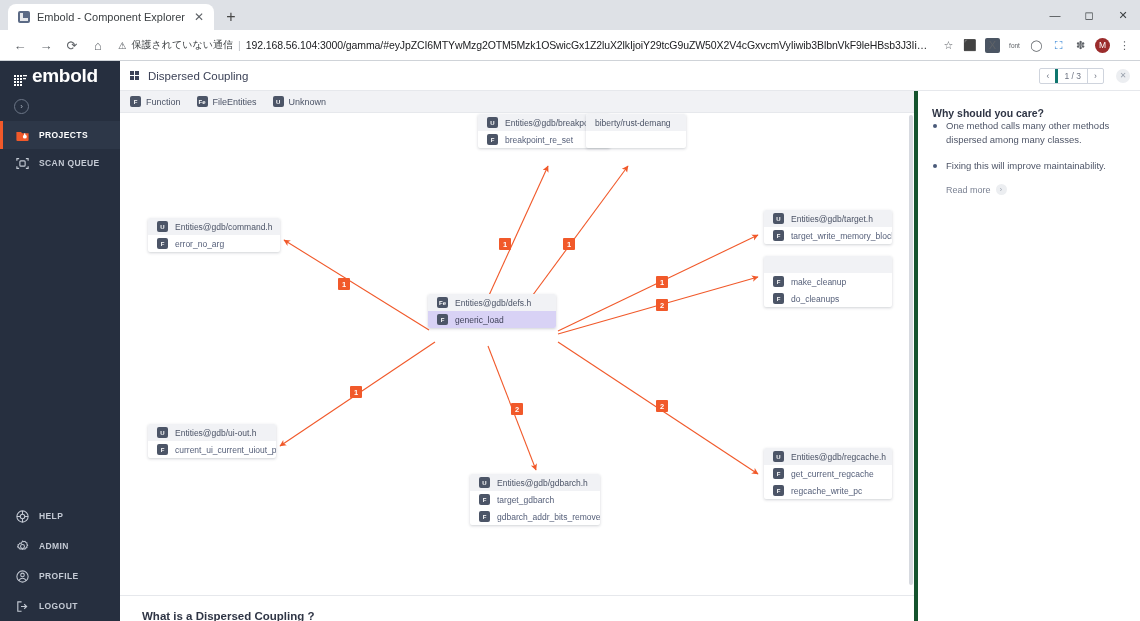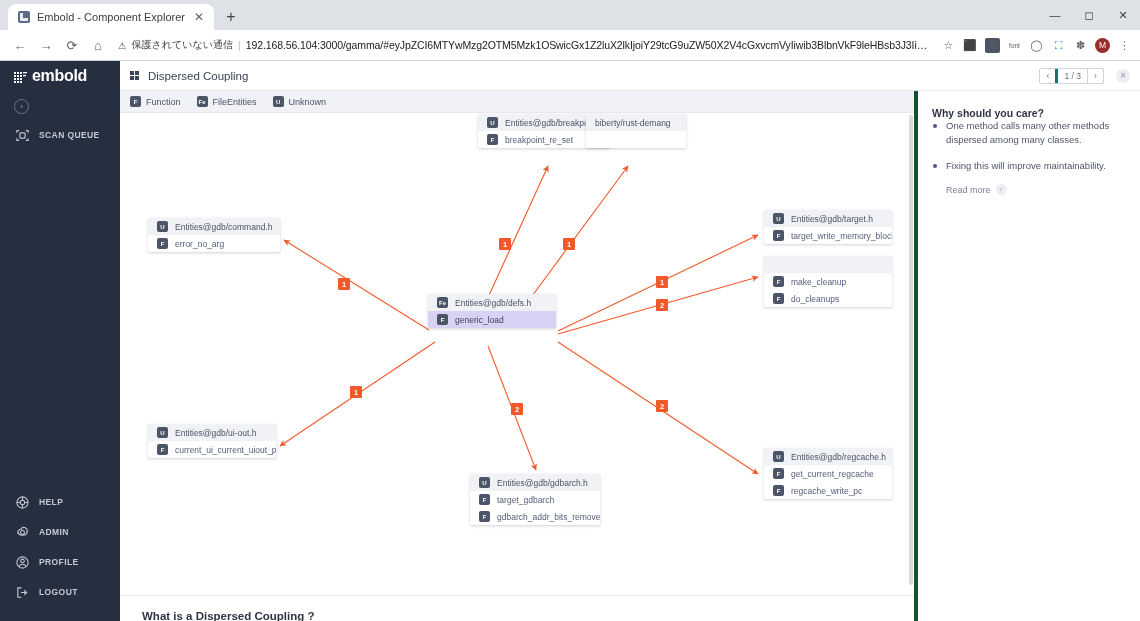--- a/index.html
+++ b/index.html
@@ -89,21 +89,21 @@
   
   #app { position: absolute; left: 0; top: 61px; width: 1140px; height: 560px; background: #fff; display: flex; }
 
   
   #sidebar {
     width: 120px; background: #262f3f; color: #c9ced8; flex: none;
     display: flex; flex-direction: column; position: relative;
   }
   #logo {
     height: 30px; display: flex; align-items: center; gap: 4px;
-    padding-left: 14px; color: #fff; font-size: 16px; font-weight: bold;
+    padding-left: 14px; color: #fff; font-size: 19px; font-weight: bold;
     letter-spacing: -0.3px;
   }
   #logo-mark {
     width: 14px; height: 12px; flex: none; position: relative;
   }
   #collapse-row { height: 30px; display: flex; align-items: center; padding-left: 14px; }
   #collapse-btn {
     width: 15px; height: 15px; border-radius: 50%; border: 1px solid #6c7687;
     color: #aeb6c3; font-size: 8px; display: flex; align-items: center;
     justify-content: center;
@@ -112,21 +112,21 @@
     height: 28px; display: flex; align-items: center; gap: 9px;
     padding-left: 14px; font-size: 8.5px; font-weight: bold;
     letter-spacing: 0.4px; color: #c4cad4; position: relative;
   }
   .navitem.active { background: #2d3748; color: #fff; }
   .navitem.active::before {
     content: ""; position: absolute; left: 0; top: 0; bottom: 0; width: 3px;
     background: #f1592a;
   }
   .navitem .nico { width: 16px; height: 16px; flex: none; display: flex; align-items:center; justify-content:center; }
-  #nav-bottom { margin-top: auto; padding-bottom: 14px; }
+  #nav-bottom { margin-top: auto; }
   #nav-bottom .navitem { height: 30px; }
 
   
   #center { flex: 1; display: flex; flex-direction: column; min-width: 0; position: relative; }
   #titlebar {
     height: 30px; background: #fff; border-bottom: 1px solid #e6e8ec;
     display: flex; align-items: center; padding: 0 10px; gap: 9px;
   }
   #grid-icon {
     width: 9px; height: 9px; flex: none;
@@ -287,20 +287,30 @@
             </g>
           </svg>
         </span>
         <span>embold</span>
       </div>
 
       <div id="collapse-row">
         <div id="collapse-btn">›</div>
       </div>
 
+      <div class="navitem active">
+        <span class="nico">
+          <svg width="15" height="15" viewBox="0 0 16 16">
+            <path d="M1.5 4.2h5l1 1.4h7v7.2a1 1 0 0 1-1 1H2.5a1 1 0 0 1-1-1z" fill="#f1592a"></path>
+            <circle cx="10.5" cy="9.2" r="2.1" fill="#fff"></circle>
+            <rect x="9.6" y="5.6" width="1.5" height="2.4" rx=".7" fill="#fff"></rect>
+          </svg>
+        </span>
+        <span>PROJECTS</span>
+      </div>
 
       <div class="navitem">
         <span class="nico">
           <svg width="15" height="15" viewBox="0 0 16 16" fill="none" stroke="#c4cad4" stroke-width="1.2">
             <path d="M2 5V2.8h2.4M11.6 2.8H14V5M14 11v2.2h-2.4M4.4 13.2H2V11"></path>
             <rect x="5.2" y="5.2" width="5.6" height="5.6" rx="1"></rect>
           </svg>
         </span>
         <span>SCAN QUEUE</span>
       </div>

